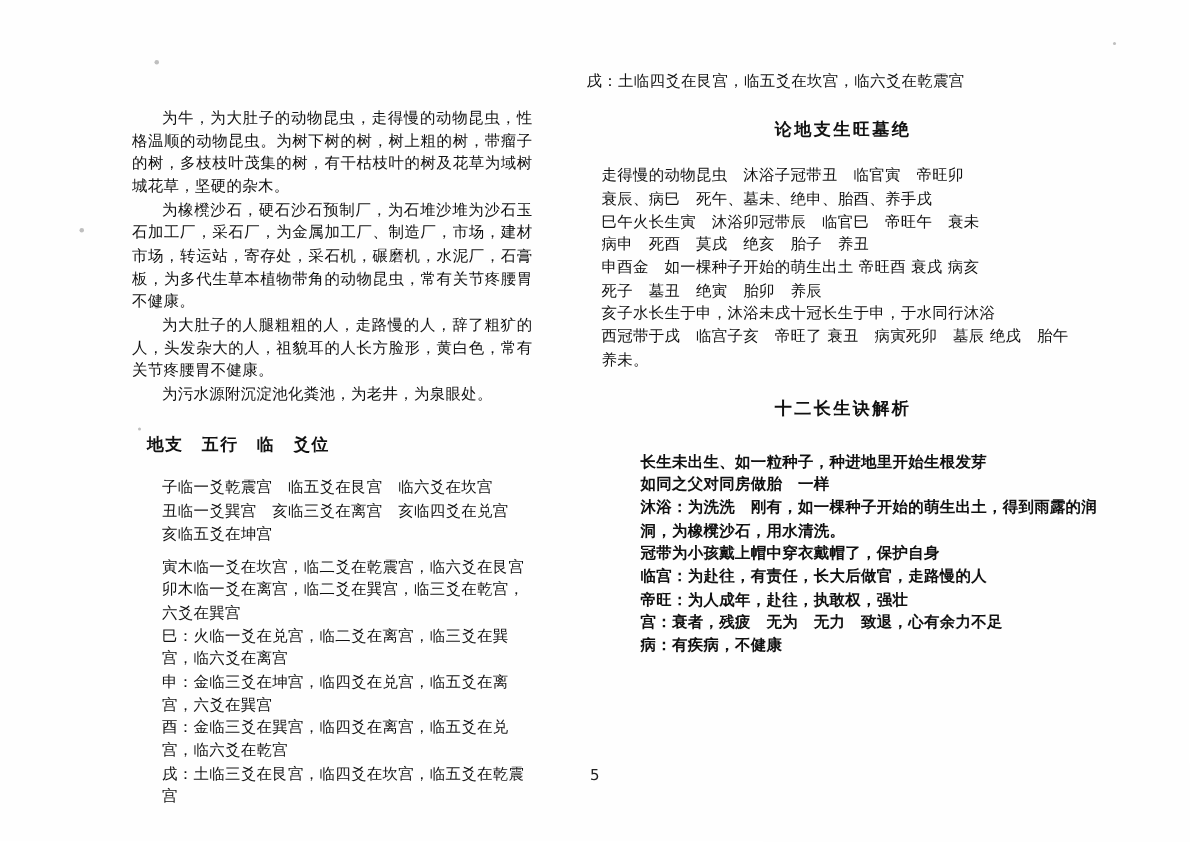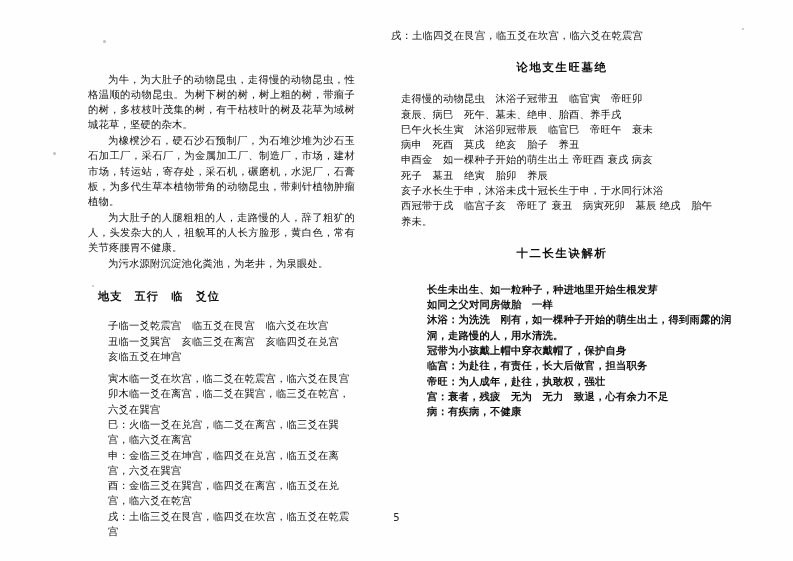--- a/index.html
+++ b/index.html
@@ -40,20 +40,21 @@
   .col {
     box-sizing: border-box;
   }
   .col-left {
     width: 355px;
     padding: 72px 0 0 88px;
   }
   .col-right {
     width: 438px;
     padding: 28px 60px 0 36px;
+    margin-top: 19px;
   }
   p.para {
     margin: 0 0 1px 0;
     font-size: 10.3px;
     line-height: 15.1px;
     text-align: justify;
     text-indent: 0;
     letter-spacing: .2px;
   }
   p.indent {
@@ -112,21 +113,21 @@
     <div class="speck" style="left:103px;top:203px;width:3px;height:3px;"></div>
     <div class="speck" style="left:92px;top:285px;width:2px;height:2px;"></div>
     <div class="speck" style="left:742px;top:28px;width:2px;height:2px;"></div>
   </div>
 
   <div class="columns">
 
     <div class="col col-left">
 
       <p class="para indent">为牛，为大肚子的动物昆虫，走得慢的动物昆虫，性格温顺的动物昆虫。为树下树的树，树上粗的树，带瘤子的树，多枝枝叶茂集的树，有干枯枝叶的树及花草为域树城花草，坚硬的杂木。</p>
-      <p class="para indent">为橡櫈沙石，硬石沙石预制厂，为石堆沙堆为沙石玉石加工厂，采石厂，为金属加工厂、制造厂，市场，建材市场，转运站，寄存处，采石机，碾磨机，水泥厂，石膏板，为多代生草本植物带角的动物昆虫，带剌针植物肿瘤植物。</p>
+      <p class="para indent">为橡櫈沙石，硬石沙石预制厂，为石堆沙堆为沙石玉石加工厂，采石厂，为金属加工厂、制造厂，市场，建材市场，转运站，寄存处，采石机，碾磨机，水泥厂，石膏板，为多代生草本植物带角的动物昆虫，常有关节疼腰胃不健康。</p>
       <p class="para indent">为大肚子的人腿粗粗的人，走路慢的人，辞了粗犷的人，头发杂大的人，祖貌耳的人长方脸形，黄白色，常有关节疼腰胃不健康。</p>
       <p class="para indent">为污水源附沉淀池化粪池，为老井，为泉眼处。</p>
 
       <div class="gap-lg"></div>
 
       <div class="heading pad-left-2">地支　五行　临　爻位</div>
 
       <div class="gap-sm"></div>
 
       <div class="list-line pad-left-1">子临一爻乾震宫　临五爻在艮宫　临六爻在坎宫</div>
@@ -164,23 +165,23 @@
       <div class="list-line pad-left-2">养未。</div>
 
       <div class="gap-lg"></div>
 
       <div class="heading-center">十二长生诀解析</div>
 
       <div class="gap-md"></div>
 
       <div class="list-line pad-left-3">长生未出生、如一粒种子，种进地里开始生根发芽</div>
       <div class="list-line pad-left-3">如同之父对同房做胎　一样</div>
-      <div class="list-line pad-left-3">沐浴：为洗洗　刚有，如一棵种子开始的萌生出土，得到雨露的润洞，走路慢的人，用水清洗。</div>
+      <div class="list-line pad-left-3">沐浴：为洗洗　刚有，如一棵种子开始的萌生出土，得到雨露的润洞，为橡櫈沙石，用水清洗。</div>
       <div class="list-line pad-left-3">冠带为小孩戴上帽中穿衣戴帽了，保护自身</div>
-      <div class="list-line pad-left-3">临宫：为赴往，有责任，长大后做官，担当职务</div>
+      <div class="list-line pad-left-3">临宫：为赴往，有责任，长大后做官，走路慢的人</div>
       <div class="list-line pad-left-3">帝旺：为人成年，赴往，执敢权，强壮</div>
       <div class="list-line pad-left-3">宫：衰者，残疲　无为　无力　致退，心有余力不足</div>
       <div class="list-line pad-left-3">病：有疾病，不健康</div>
 
     </div>
 
   </div>
 
   <div class="pagenum">5</div>
 

